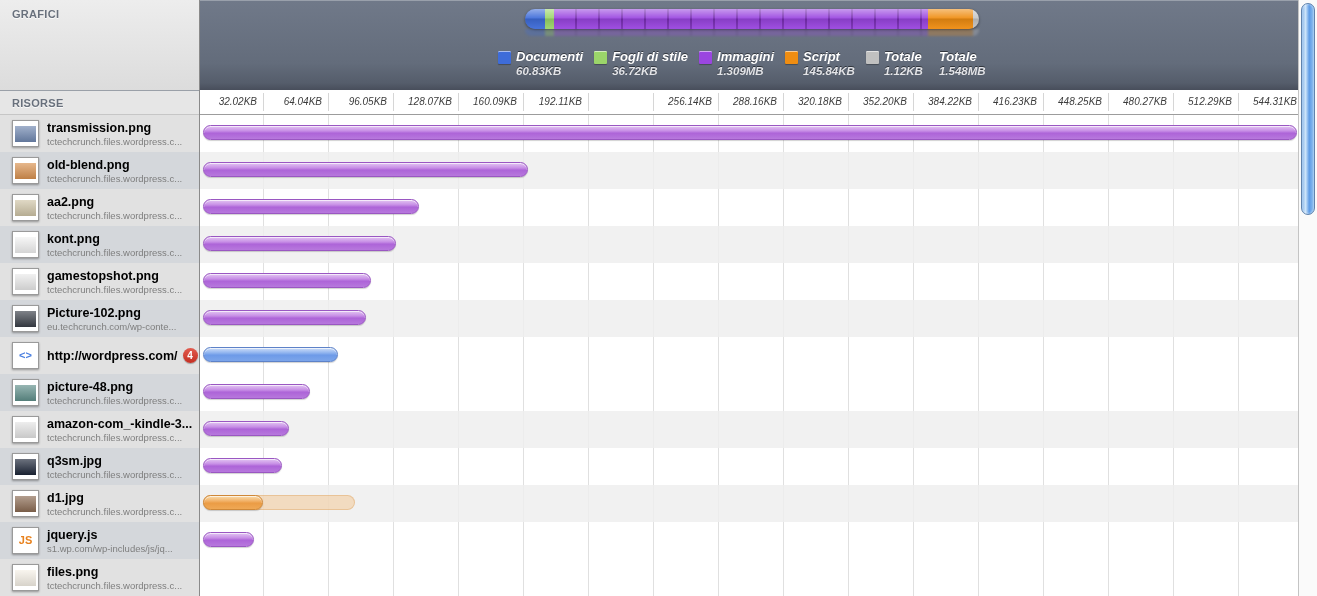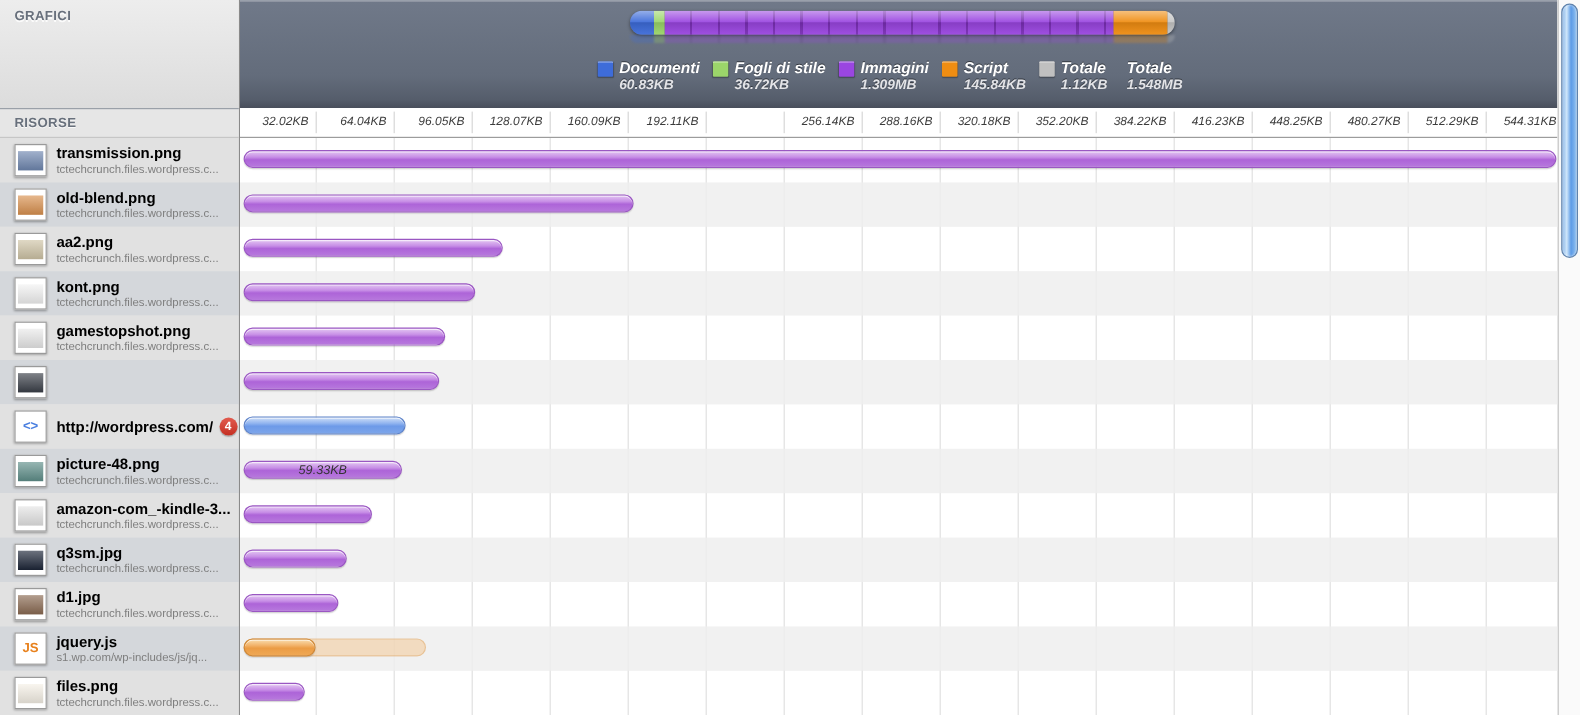--- a/index.html
+++ b/index.html
@@ -140,20 +140,26 @@
           <div class="side-text">
             <div class="res-name-row">
               <span class="res-name">gamestopshot.png</span>
             </div>
             <div class="res-sub">tctechcrunch.files.wordpress.c...</div>
           </div>
         </div>
         <div class="side-row even">
           <div class="thumb">
             <div class="ph" style="background: linear-gradient(rgba(255, 255, 255, 0.35), rgba(0, 0, 0, 0.12)), rgb(58, 63, 72);"></div>
+          </div>
+          <div class="side-text">
+            <div class="res-name-row">
+              <span class="res-name">Picture-102.png</span>
+            </div>
+            <div class="res-sub">eu.techcrunch.com/wp-conte...</div>
           </div>
         </div>
         <div class="side-row odd">
           <div class="thumb doc">
             <span class="doc-glyph" style="color: rgb(74, 127, 224);">&lt;&gt;</span>
           </div>
           <div class="side-text">
             <div class="res-name-row">
               <span class="res-name">http://wordpress.com/</span>
               <span class="badge">4</span>
@@ -356,25 +362,20 @@
         </div>
         <div class="chart-row odd">
           <div class="bar bar-purple" style="width: 168px;"></div>
         </div>
         <div class="chart-row even">
           <div class="bar bar-purple" style="width: 163px;"></div>
         </div>
         <div class="chart-row odd">
           <div class="bar bar-blue" style="width: 135px;"></div>
         </div>
-        <div class="chart-row even">
-          <div class="bar bar-purple" style="width: 132px;">
-            <span class="bar-label">59.33KB</span>
-          </div>
-        </div>
         <div class="chart-row odd">
           <div class="bar bar-purple" style="width: 107px;"></div>
         </div>
         <div class="chart-row even">
           <div class="bar bar-purple" style="width: 86px;"></div>
         </div>
         <div class="chart-row odd">
           <div class="bar bar-purple" style="width: 79px;"></div>
         </div>
         <div class="chart-row even">

